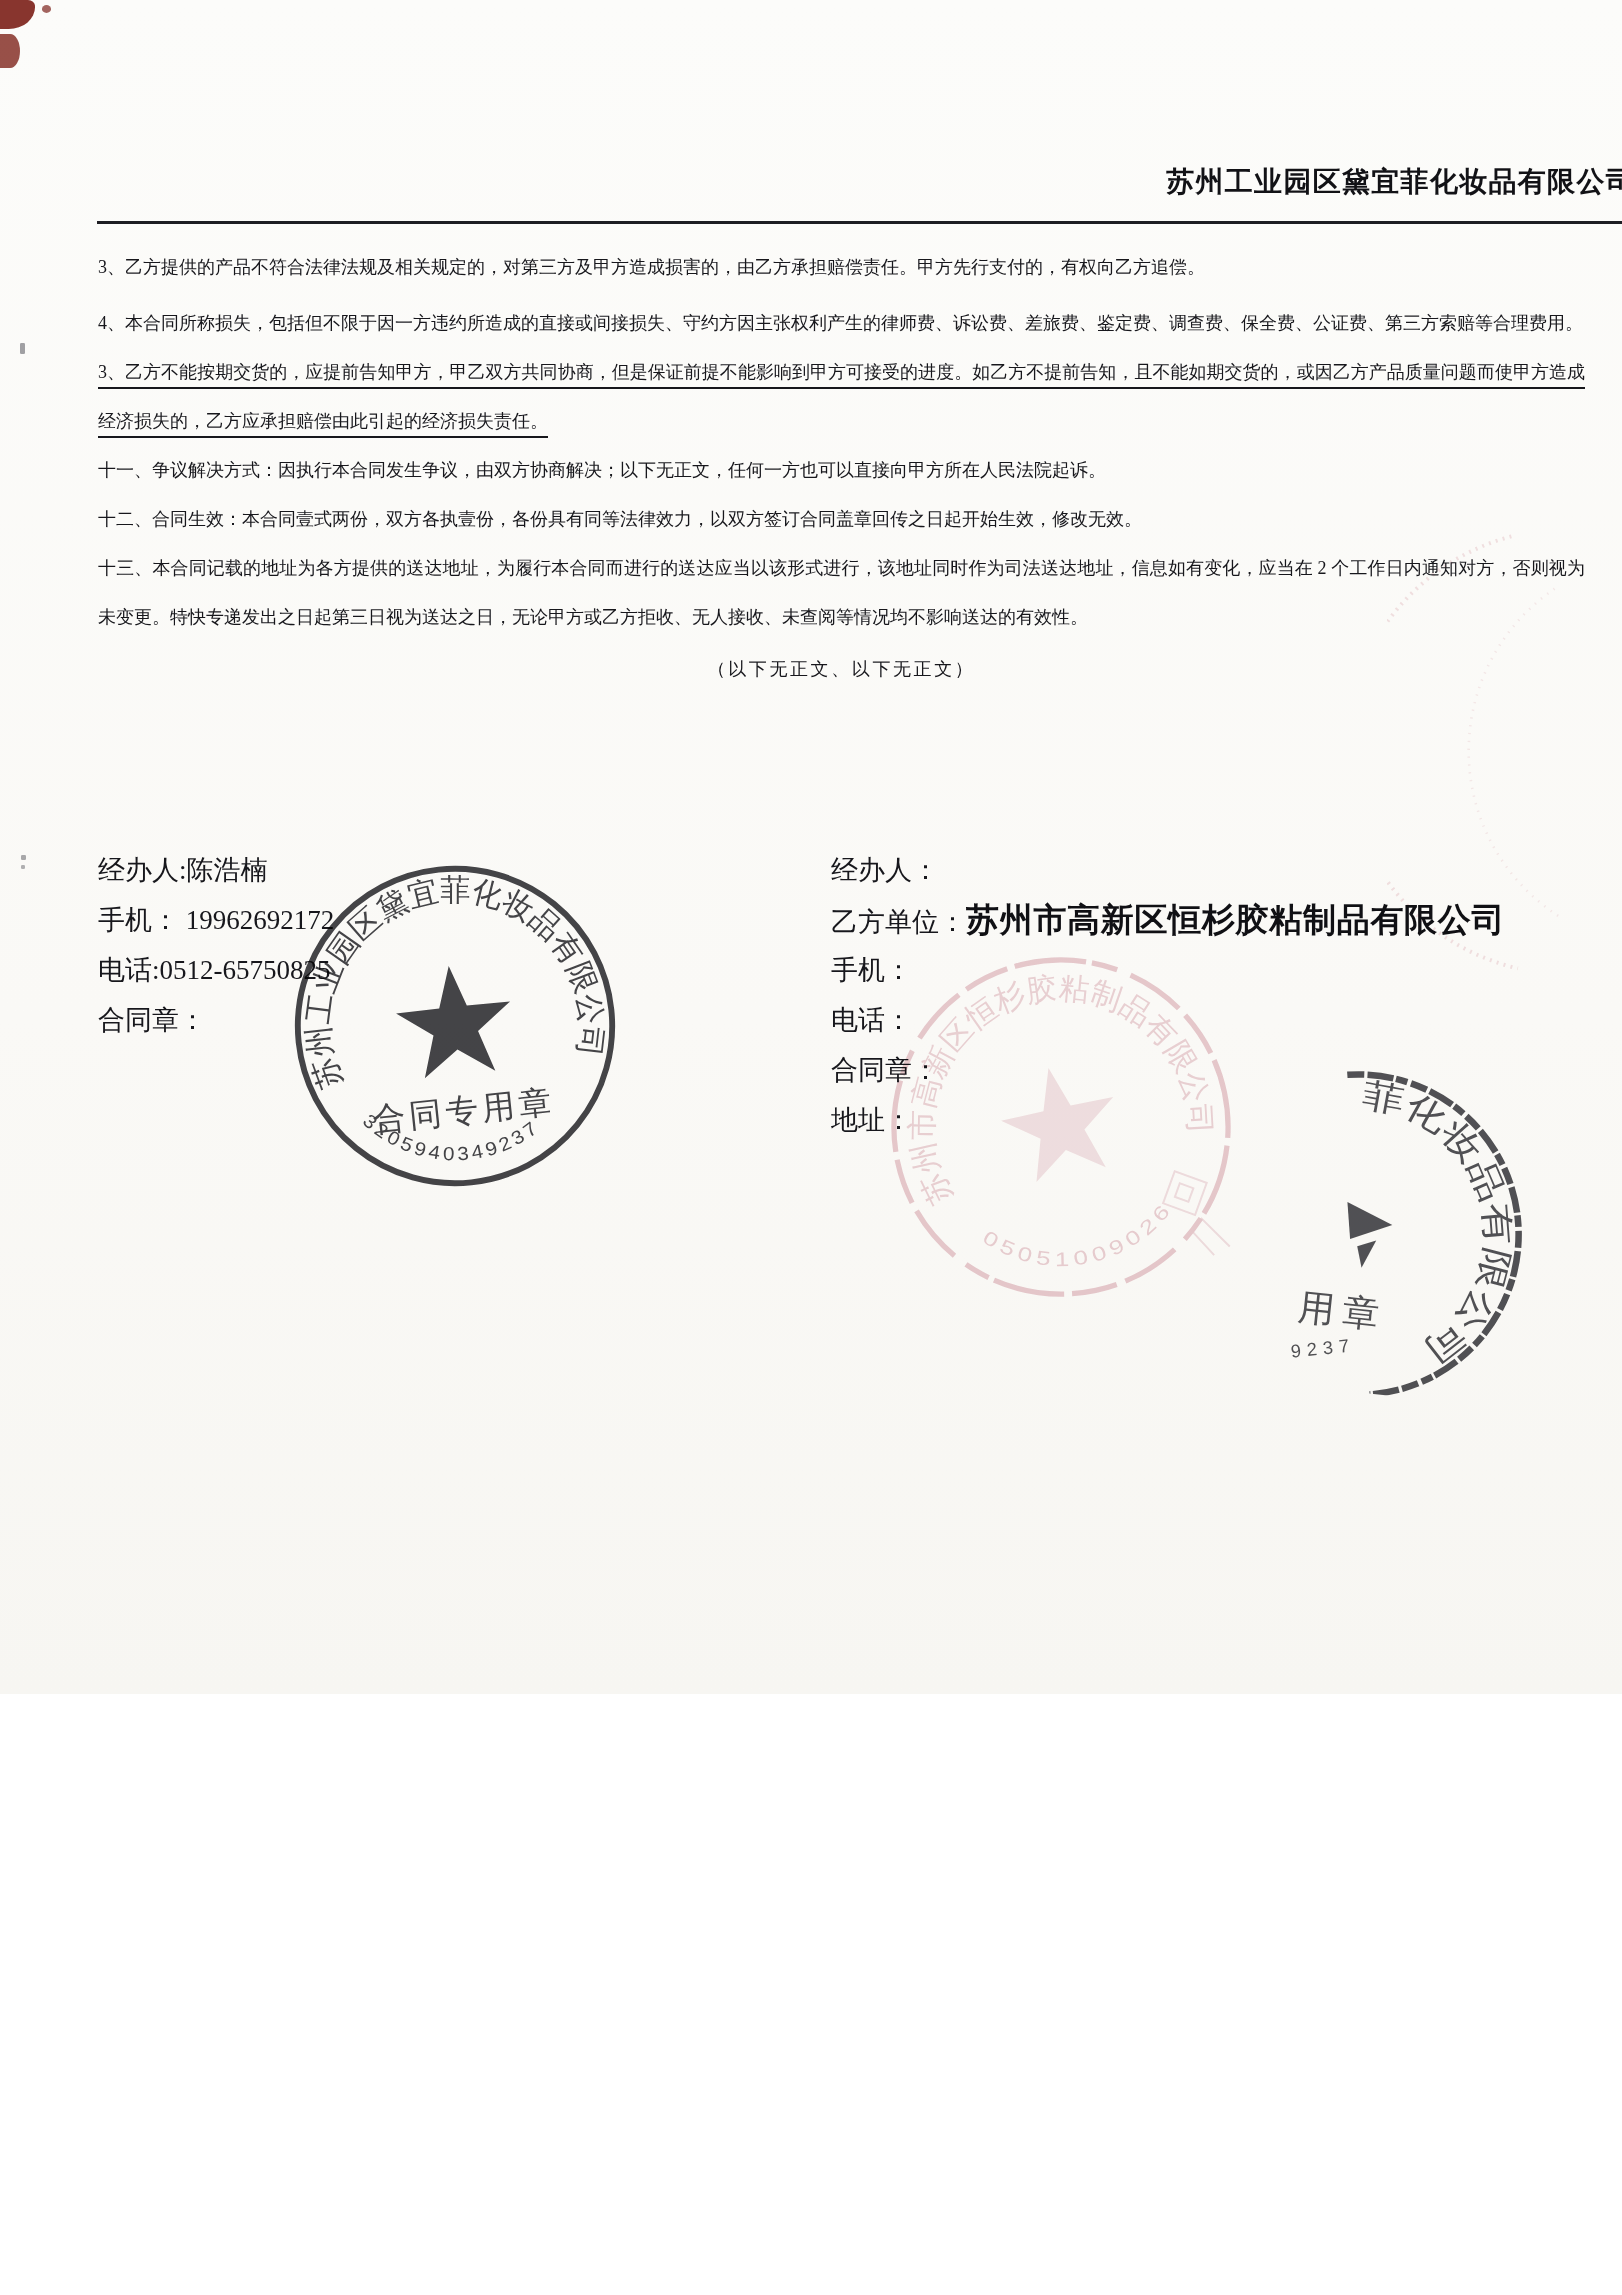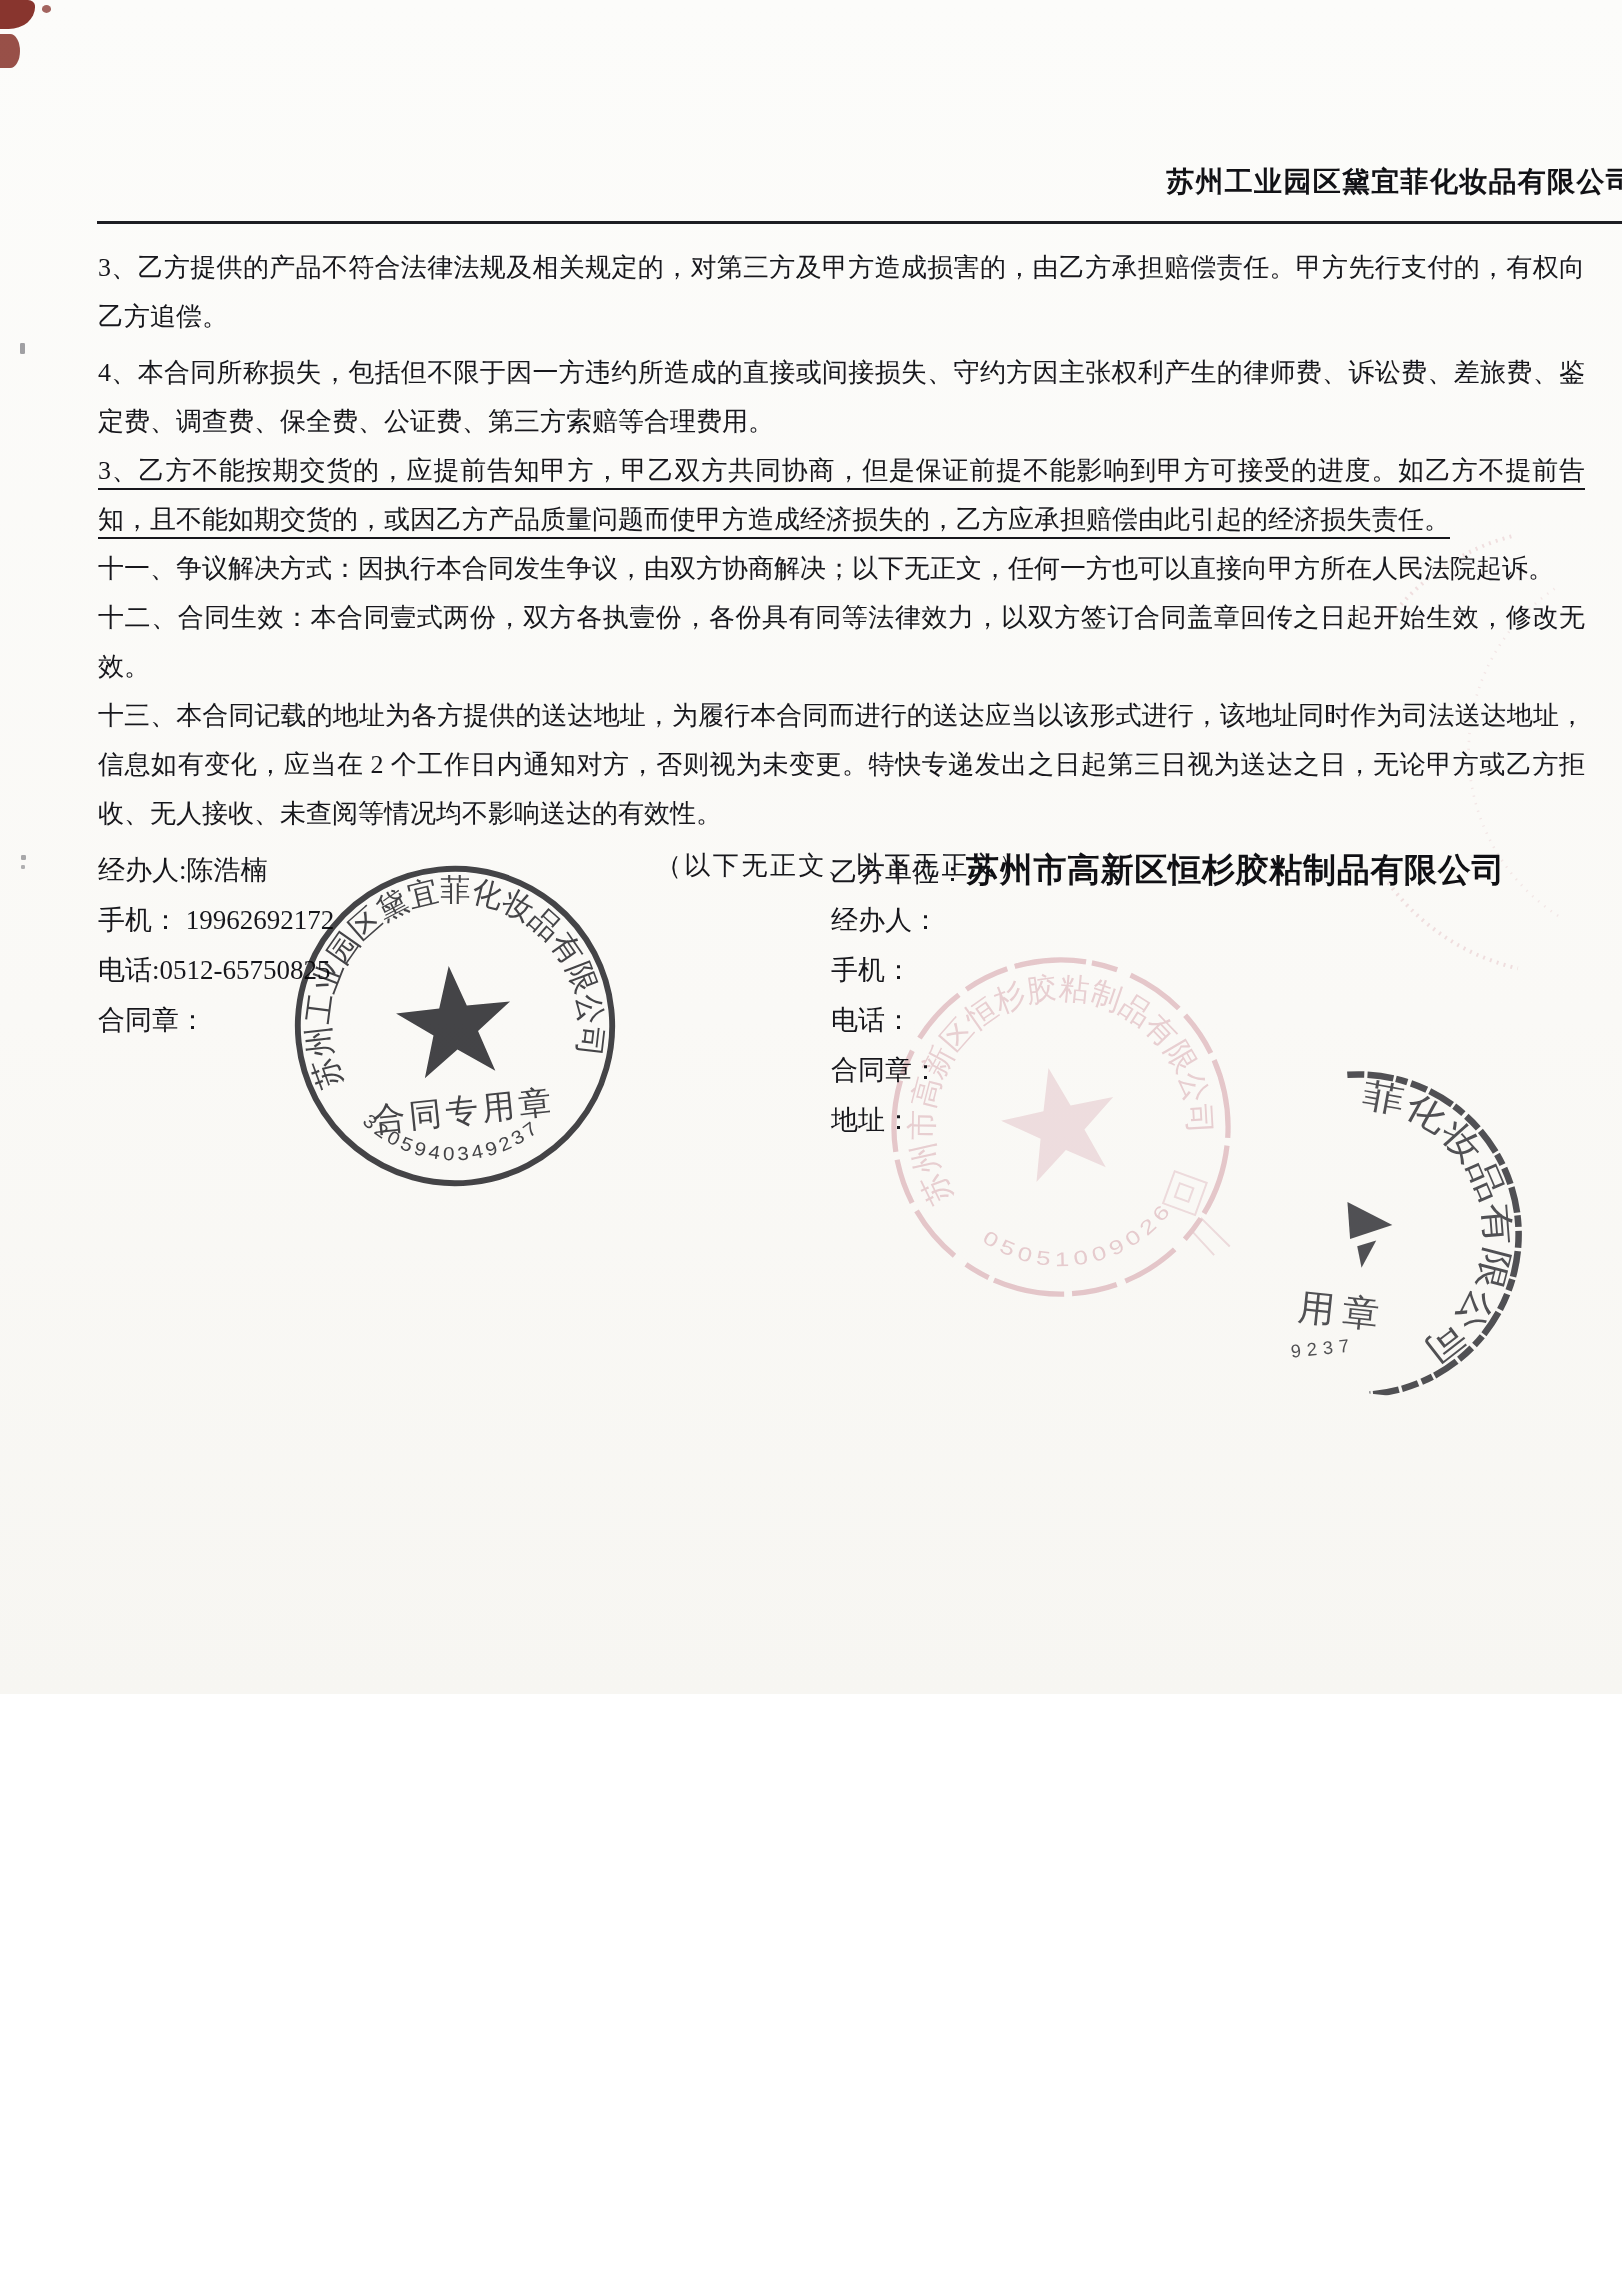--- a/index.html
+++ b/index.html
@@ -18,21 +18,21 @@
     font-family:"Liberation Sans","DejaVu Sans",sans-serif;
     font-weight:bold;font-size:28px;letter-spacing:1.3px;color:#121216;
   }
   .header-rule{
     position:absolute;top:221px;left:97px;right:10.5px;height:0;
     border-top:3.3px solid #1e1e23;
   }
   
   .clauses{
     position:absolute;top:243px;left:98px;width:1487px;
-    font-size:26px;line-height:49px;
+    font-size:18px;line-height:49px;
     text-align:justify;text-justify:inter-ideograph;
     color:#17171c;
   }
   .clauses p{margin:0 0 6.5px 0;}
   .clauses p.tight{margin-bottom:0;}
   .clauses p.underlined{
     text-decoration:underline;
     text-decoration-thickness:2.3px;
     text-underline-offset:8.5px;
   }
@@ -101,24 +101,24 @@
   </div>
 
   <div class="signatures">
     <div class="sig-col a">
       <div class="sig-row">经办人:陈浩楠</div>
       <div class="sig-row">手机： 19962692172</div>
       <div class="sig-row">电话:0512-65750825</div>
       <div class="sig-row">合同章：</div>
     </div>
     <div class="sig-col b">
+      <div class="sig-row">经办人：</div>
       <div class="sig-row">
         <span>乙方单位：</span><span class="unit-name-b">苏州市高新区恒杉胶粘制品有限公司</span>
       </div>
-      <div class="sig-row">经办人：</div>
       <div class="sig-row">手机：</div>
       <div class="sig-row">电话：</div>
       <div class="sig-row">合同章：</div>
       <div class="sig-row">地址：</div>
     </div>
   </div>
 
   <svg class="stamp stamp-a" width="334" height="334" viewBox="0 0 510 510">
     <g fill="#2b2b30" stroke="#2b2b30">
       <circle cx="255" cy="255" r="240" fill="none" stroke-width="9"></circle>

